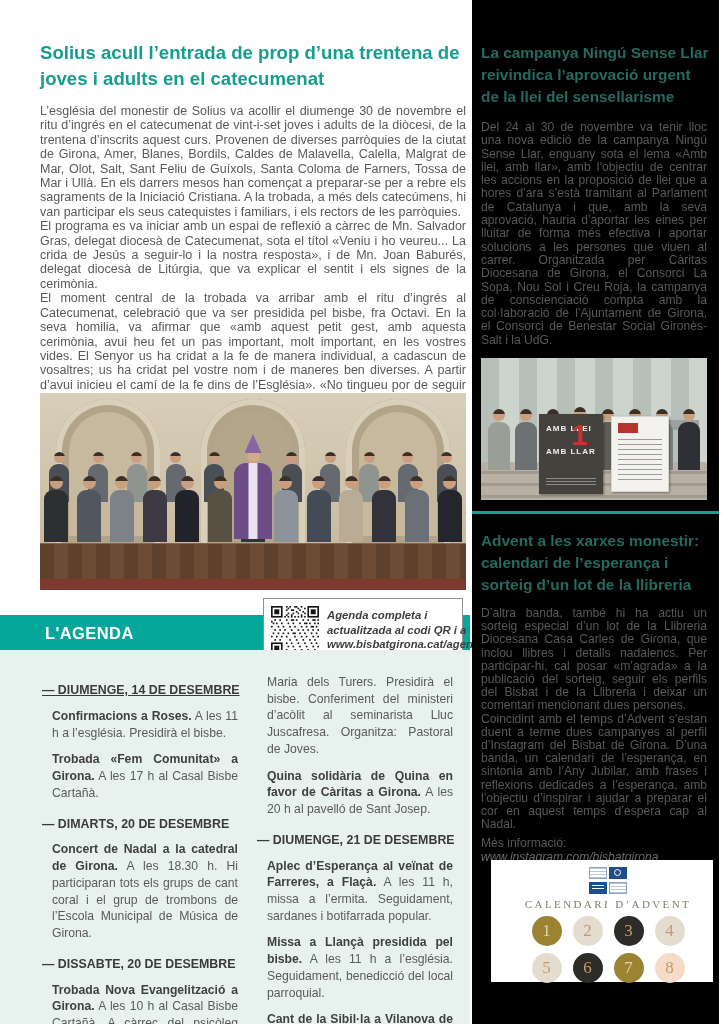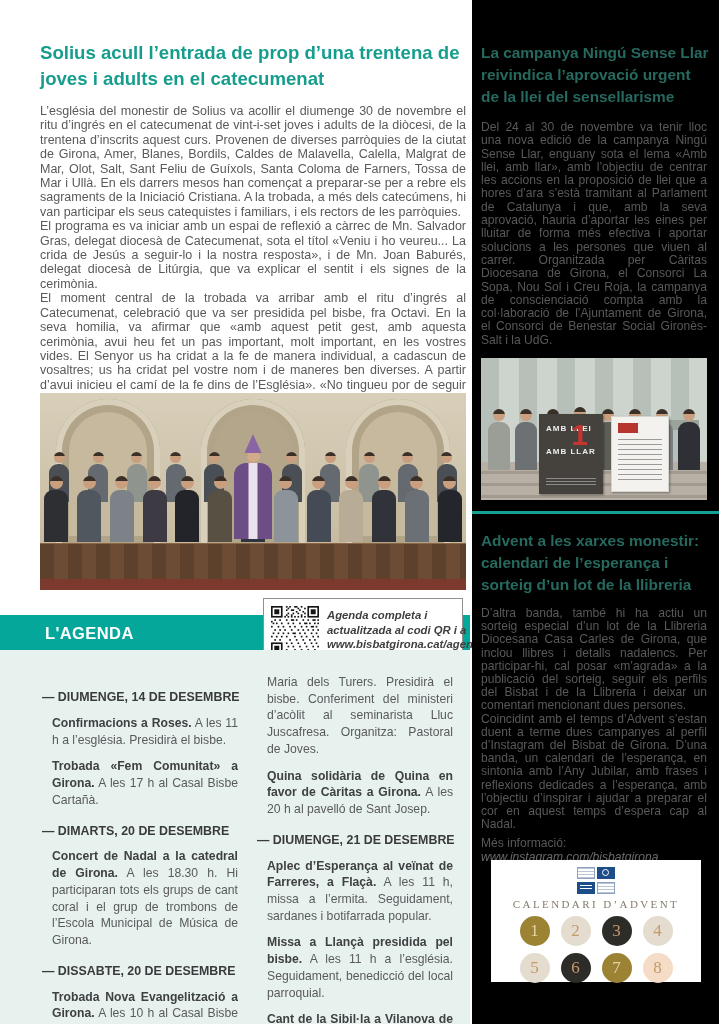--- a/index.html
+++ b/index.html
@@ -65,21 +65,21 @@
           background:#fff;border:1px solid #8f8f8f;display:flex;align-items:center;gap:8px;padding:6px 7px;}
   .qr-box svg{width:48px;height:48px;flex:none;}
   .qr-note{font-size:11.3px;font-style:italic;font-weight:bold;color:#3e3e40;line-height:1.3;}
 
   
   .agenda-bg{position:absolute;left:0;top:650px;width:470px;height:374px;background:#e7f2ef;}
   .col{position:absolute;top:674px;width:206px;font-size:12.2px;line-height:1.37;
        color:#5a5a5c;text-align:justify;}
   .col1{left:42px}.col2{left:257px}
   .day{margin:14px 0 9px;font-weight:bold;color:#3a3a3c;font-size:12.4px;text-align:left;}
-  .day:first-child{margin-top:15px;}
+  .day:first-child{margin-top:8px;text-decoration:underline;}
   .evt{margin:0 10px 10px;}
   .evt strong{color:#3f4042;}
 
   
   .sidebar{position:absolute;left:472px;top:0;width:247px;height:1024px;background:#000000;}
   .s1-title,.s2-title{position:absolute;left:9px;width:228px;margin:0;
             font-size:15.4px;line-height:1.42;font-weight:bold;color:#26695e;}
   .s1-title{top:42px;}
   .s1-body{position:absolute;left:9px;top:121px;width:226px;
            font-size:12.1px;line-height:13.3px;color:#59595b;text-align:justify;}
@@ -118,21 +118,21 @@
   .poster-dark .pline{display:block;margin-bottom:14px;}
   .poster-dark .cap{position:absolute;left:7px;right:7px;bottom:8px;height:8px;
        background:repeating-linear-gradient(#8b8b8b 0 1px,transparent 1px 3px);}
   .poster-white{position:absolute;left:130px;bottom:8px;width:58px;height:76px;background:#f3f2ef;
        border:1px solid #d7d5d0;box-sizing:border-box;box-shadow:1px 1px 2px rgba(0,0,0,.35);}
   .poster-white:before{content:"";position:absolute;left:6px;top:6px;width:20px;height:10px;background:#b8352f;}
   .poster-white:after{content:"";position:absolute;left:6px;right:6px;top:22px;bottom:8px;
        background:repeating-linear-gradient(#9a9a9a 0 1px,transparent 1px 5px);}
 
   
-  .advent-card{position:absolute;left:19px;top:860px;width:210px;height:122px;background:#fff;}
+  .advent-card{position:absolute;left:19px;top:860px;width:210px;height:122px;background:#fff;padding-left:12px;}
   .logo{width:42px;height:28px;margin:7px auto 3px;display:grid;
         grid-template-columns:18px 18px;grid-gap:2px;justify-content:center;}
   .lg{width:18px;height:12px;box-sizing:border-box;}
   .lg.outline{border:1px solid #8fa3bd;background:repeating-linear-gradient(#b9c6d6 0 1px,transparent 1px 3px);}
   .lg.solid{background:#1d4e8a;position:relative;}
   .lg.solid.ring:before{content:"";position:absolute;left:5px;top:2px;width:7px;height:7px;
         border:1.5px solid #fff;border-radius:50%;box-sizing:border-box;}
   .lg.solid.waves:before{content:"";position:absolute;left:3px;right:3px;top:3px;bottom:3px;
         background:repeating-linear-gradient(#fff 0 1px,transparent 1px 3px);}
   .advent-title{font-family:"Liberation Serif",serif;font-size:11px;letter-spacing:2.4px;

